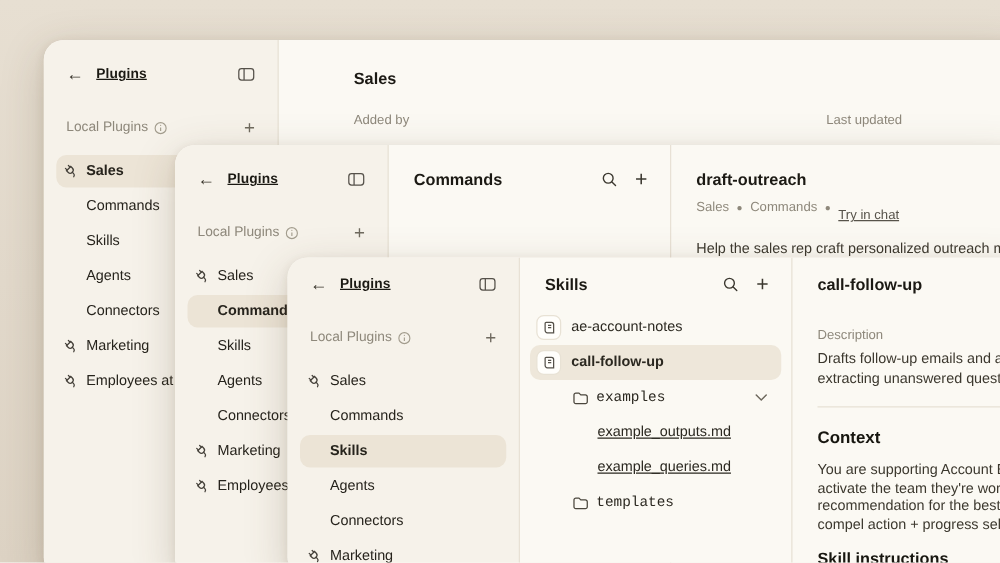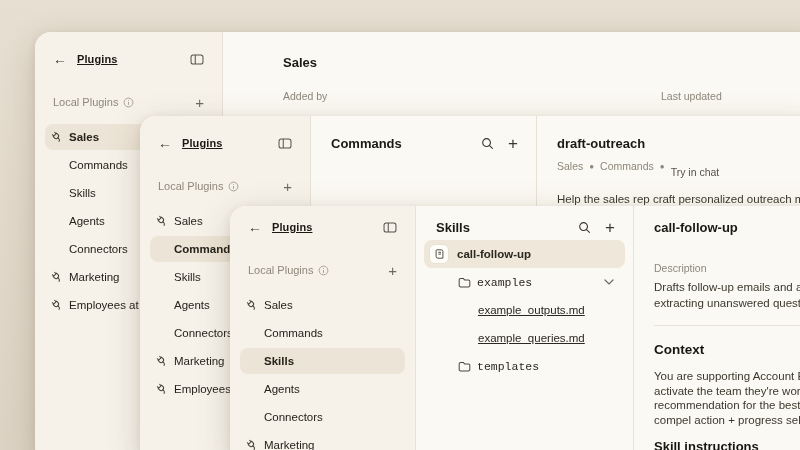--- a/index.html
+++ b/index.html
@@ -74,21 +74,21 @@
   .back-title{font-size:13px;font-weight:700;height:28px;display:flex;align-items:center;}
   .cols{position:relative;margin-top:14px;height:14px;font-size:10.5px;color:var(--txt2);}
   .col2{position:absolute;left:378px;top:0;}
 
   
   .detail{flex:1;border-right:none;padding:14px 0 0 20px;overflow:hidden;}
   .w-front .detail{padding-top:8px;}
   .d-title{font-size:13px;font-weight:700;height:26px;display:flex;align-items:center;white-space:nowrap;}
   .meta{display:flex;align-items:center;gap:6px;margin-top:2px;height:16px;font-size:10.5px;color:var(--txt2);white-space:nowrap;}
   .meta .dot{font-size:8px;}
-  .meta a{color:#57534a;cursor:pointer;margin-top:12px;}
+  .meta a{color:#57534a;text-decoration:underline;cursor:pointer;margin-top:12px;}
   .d-body{margin-top:18px;font-size:11.5px;color:var(--txt3);line-height:15px;white-space:nowrap;}
   .d-label{margin-top:22px;font-size:10.5px;color:var(--txt2);}
   .d-desc{margin-top:5px;font-size:11.5px;color:var(--txt3);line-height:16px;white-space:nowrap;}
   .d-div{border:none;border-top:1px solid var(--div);margin:14px 0 0;width:100%;}
   .d-h2{margin-top:16px;font-size:13.5px;font-weight:700;color:#17160f;}
   .d-ctx{margin-top:12px;font-size:11.5px;color:var(--txt3);line-height:14.5px;white-space:nowrap;}
   .d-foot{margin-top:12px;font-size:13px;font-weight:700;color:#17160f;white-space:nowrap;}
 </style>
 </head>
 <body>
@@ -344,20 +344,29 @@
     <div class="pane-head">
       <span class="pane-title">Skills</span>
       <span class="tool-ic">
           <svg viewBox="0 0 14 14" width="13" height="13" fill="none" stroke="currentColor" stroke-width="1.2" stroke-linecap="round">
             <circle cx="6" cy="6" r="4.2"></circle>
             <path d="M9.2 9.2 L12.3 12.3"></path>
           </svg>
         </span>
       <span class="head-plus">+</span>
     </div>
+    <div class="row front-first">
+      <span class="iconbox">
+          <svg viewBox="0 0 12 12" width="12" height="12" fill="none" stroke="currentColor" stroke-width="1">
+            <path d="M3.9 1.8 h4.3 a1.7 1.7 0 0 1 1.7 1.7 v6.7 H4.9 a1.8 1.8 0 0 1 -1.8 -1.8 V2.6 a.8 .8 0 0 1 .8 -.8 Z"></path>
+            <path d="M5.4 4.3 h2.6 M5.4 6.1 h2.6"></path>
+          </svg>
+        </span>
+      <span>ae-account-notes</span>
+    </div>
     <div class="row sel">
       <span class="iconbox">
           <svg viewBox="0 0 12 12" width="12" height="12" fill="none" stroke="currentColor" stroke-width="1">
             <path d="M3.9 1.8 h4.3 a1.7 1.7 0 0 1 1.7 1.7 v6.7 H4.9 a1.8 1.8 0 0 1 -1.8 -1.8 V2.6 a.8 .8 0 0 1 .8 -.8 Z"></path>
             <path d="M5.4 4.3 h2.6 M5.4 6.1 h2.6"></path>
           </svg>
         </span>
       <span>call-follow-up</span>
     </div>
     <div class="row folder">

